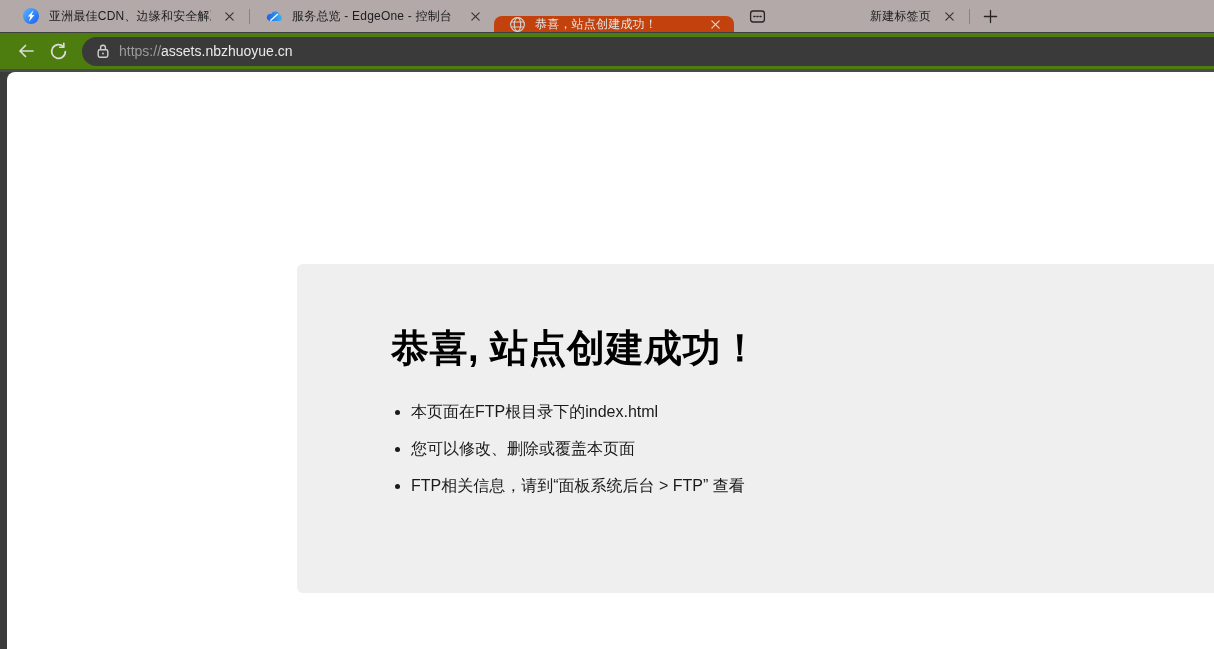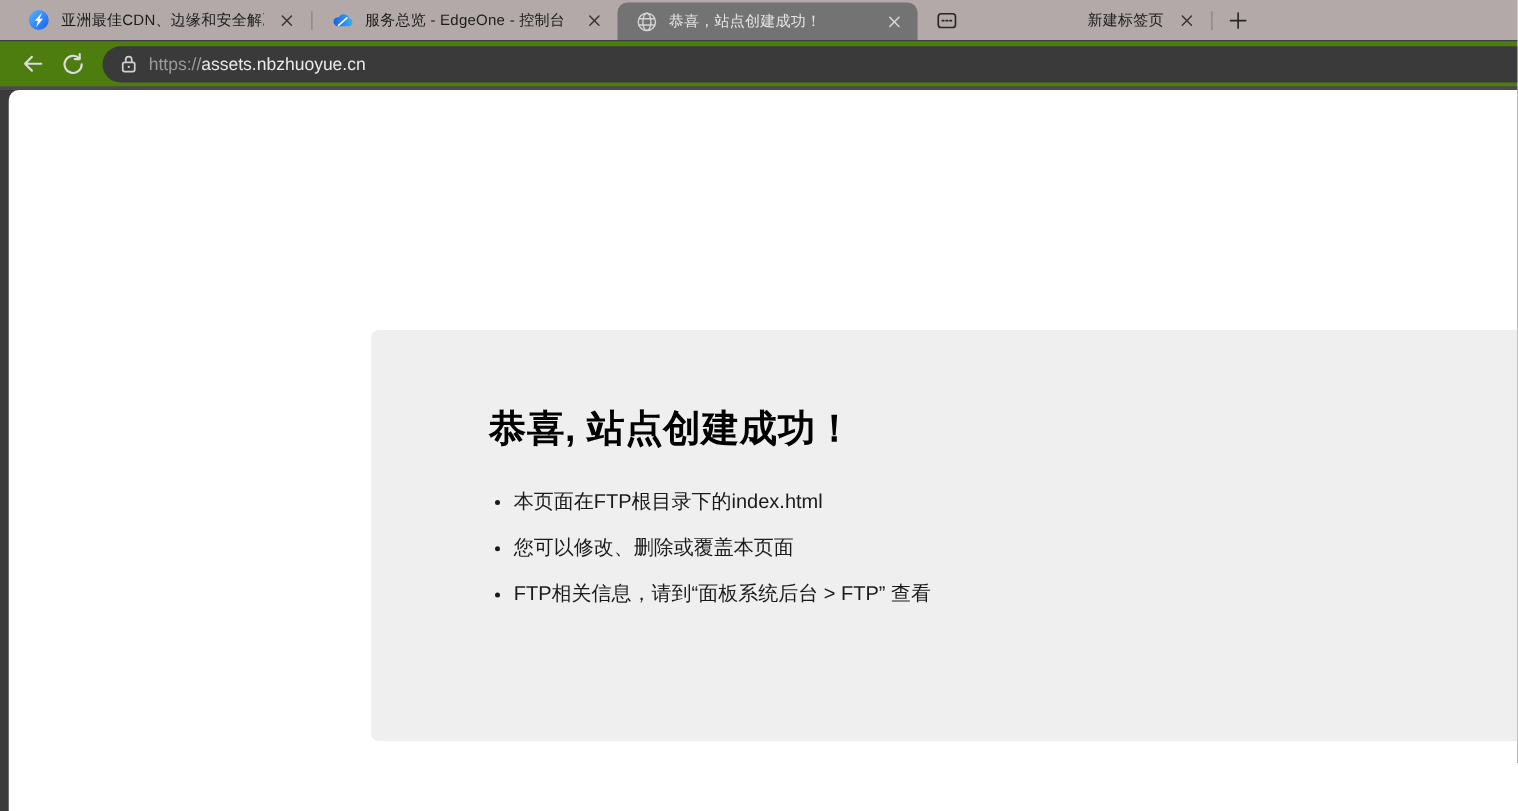--- a/index.html
+++ b/index.html
@@ -17,21 +17,21 @@
   }
   .tab {
     height: 32px; display: flex; align-items: center; gap: 9px;
     padding: 0 10px 0 14px; cursor: pointer; position: relative;
   }
   .tab .tab-title {
     font-size: 12px; color: #1c1c1c; white-space: nowrap; overflow: hidden;
     flex: 1; letter-spacing: 0.2px;
   }
   .tab.active {
-    background: #737373; height: 30px; margin-top: 2px;
+    background: #c2410c; height: 16px; margin-top: 2px;
     border-radius: 8px 8px 0 0;
   }
   .tab.active .tab-title { color: #e6e6e6; }
   .tab-close {
     width: 18px; height: 18px; display: flex; align-items: center; justify-content: center;
     border-radius: 4px; color: #3a3434; flex-shrink: 0; cursor: pointer;
   }
   .tab.active .tab-close { color: #d8d8d8; }
   .favicon { width: 18px; height: 18px; display: flex; align-items: center; justify-content: center; flex-shrink: 0; }
   .tab-sep { width: 1px; height: 15px; background: #8b8181; margin: 0 1px; align-self: center; }
@@ -67,21 +67,21 @@
   .page {
     position: absolute; top: 0; left: 7px; right: 0; bottom: 0;
     background: #ffffff; border-radius: 8px 0 0 0; overflow: hidden;
   }
   .success-panel {
     position: absolute; left: 290px; top: 192px; right: -10px; height: 329px;
     background: #efefef; border-radius: 6px;
     padding: 62px 40px 0 94px; color: #000;
   }
   .success-panel h1 {
-    font-size: 30px; font-weight: bold; line-height: 1.2; letter-spacing: 0.5px;
+    font-size: 38px; font-weight: bold; line-height: 1.2; letter-spacing: 0.5px;
   }
   .success-panel h2 {
     font-size: 19px; font-weight: bold; margin-top: 26px; line-height: 1.3;
   }
   .success-panel ul { margin-top: 28px; padding-left: 20px; }
   .success-panel li {
     font-size: 16px; line-height: 1.45; margin-bottom: 14px; color: #1a1a1a;
   }
 </style>
 </head>

